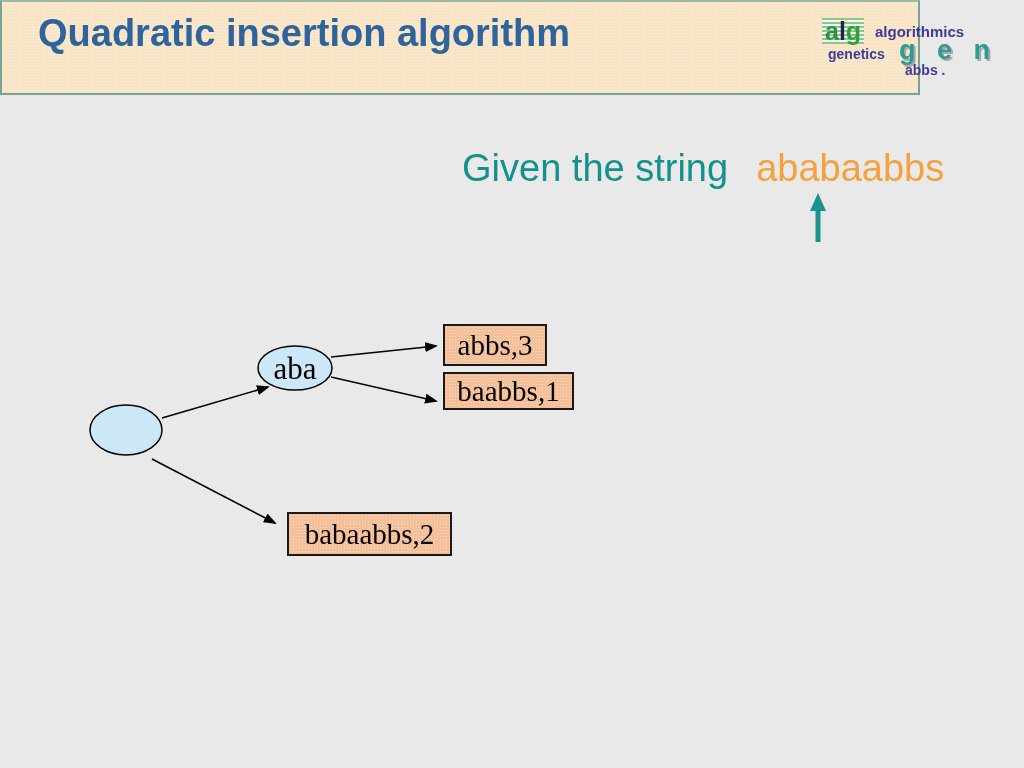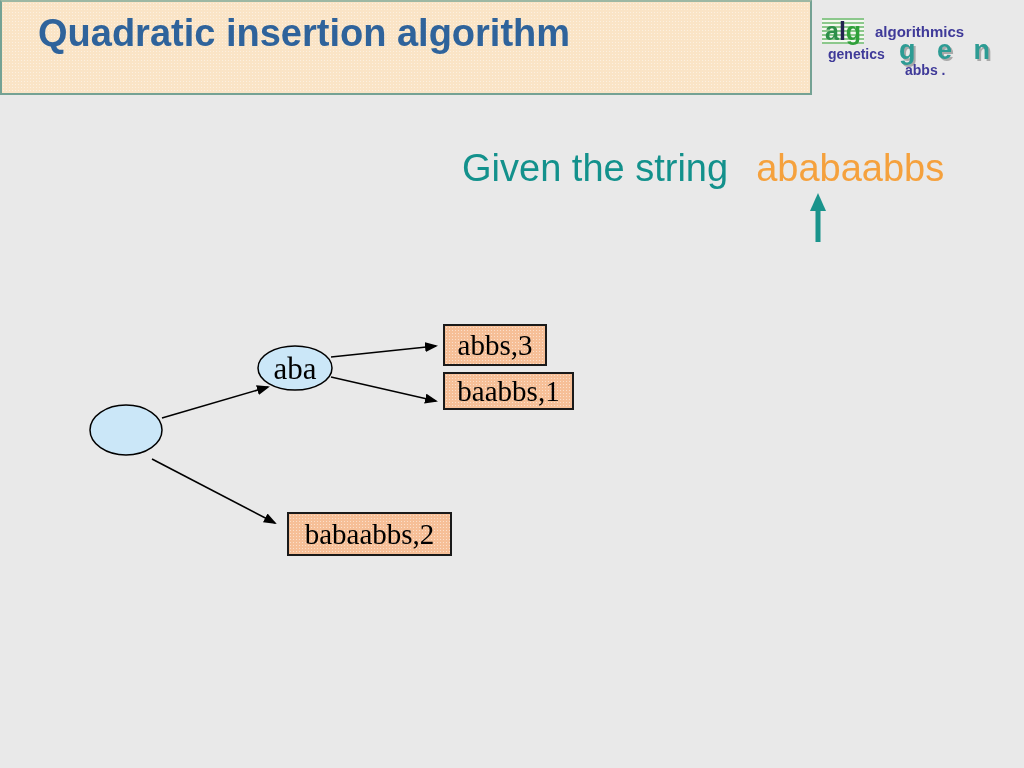--- a/index.html
+++ b/index.html
@@ -1,21 +1,21 @@
 <!DOCTYPE html>
 <html><head>
 <meta charset="utf-8">
 <style>
   html,body { margin:0; padding:0; }
   body { width:1024px; height:768px; overflow:hidden; background:#e9e9e9;
          font-family:"Liberation Sans", sans-serif; }
   .slide { position:relative; width:1024px; height:768px; background:#e9e9e9; }
 
   
-  .header { position:absolute; left:0; top:0; width:812px; height:95px;
+  .header { position:absolute; left:0; top:0; width:920px; height:95px;
             box-sizing:border-box; background:#fae4c6;
             background-image:radial-gradient(rgba(255,255,255,0.45) 22%, transparent 23%);
             background-size:3px 3px;
             border:2px solid #74a294; border-top-color:#9db8a4; }
   .title { position:absolute; left:36px; top:10px; margin:0;
            font-size:38px; font-weight:bold; color:#2f639b; letter-spacing:0px; }
 
   
   .logo { position:absolute; left:815px; top:12px; width:200px; height:70px; }
   .logo-mark { position:absolute; left:5px; top:4px; height:26px; line-height:26px;

